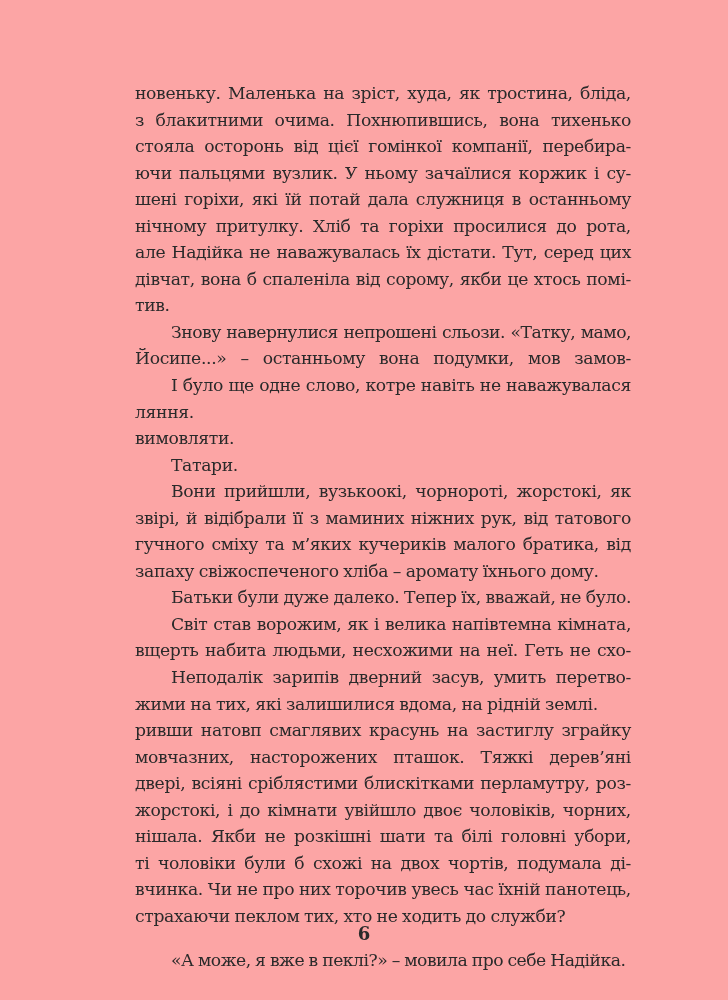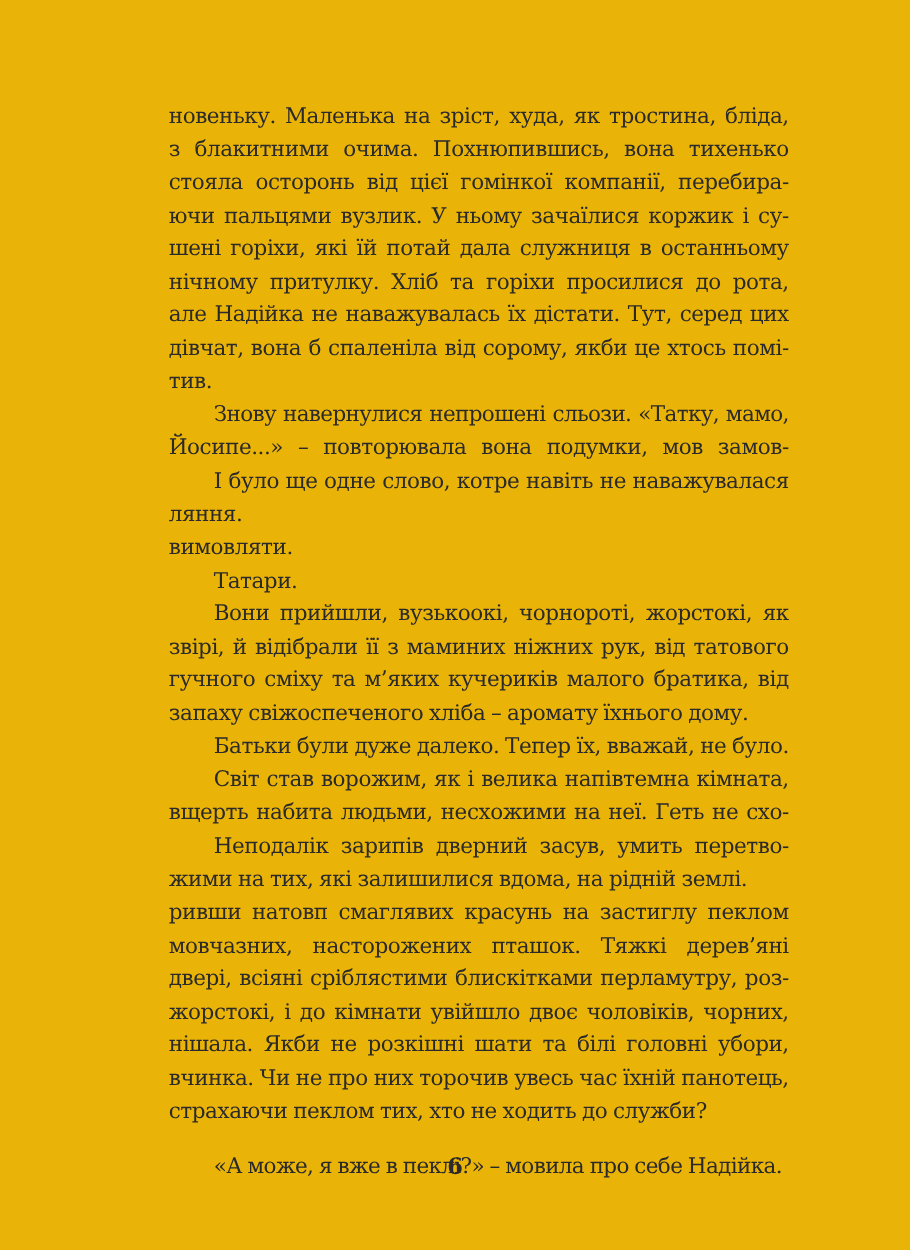--- a/index.html
+++ b/index.html
@@ -1,19 +1,19 @@
 <!DOCTYPE html>
 <html><head>
 <meta charset="utf-8">
 <style>
   html, body { margin: 0; padding: 0; background: #ffffff; }
   body { width: 728px; height: 1000px; position: relative; overflow: hidden; }
   .page {
     position: absolute; left: 0; top: 0; width: 728px; height: 1000px;
-    background: #eab308;
+    background: #fca5a5;
   }
   .text-block {
     position: absolute; left: 135px; top: 80px; width: 496px;
     font-family: "DejaVu Serif", serif;
     font-size: 17.2px;
     line-height: 26.55px;
     color: #2a2a2a;
     letter-spacing: -0.35px;
     word-spacing: -0.5px;
   }
@@ -38,37 +38,38 @@
       <span class="line">новеньку. Маленька на зріст, худа, як тростина, бліда,</span>
       <span class="line">з блакитними очима. Похнюпившись, вона тихенько</span>
       <span class="line">стояла осторонь від цієї гомінкої компанії, перебира-</span>
       <span class="line">ючи пальцями вузлик. У ньому зачаїлися коржик і су-</span>
       <span class="line">шені горіхи, які їй потай дала служниця в останньому</span>
       <span class="line">нічному притулку. Хліб та горіхи просилися до рота,</span>
       <span class="line">але Надійка не наважувалась їх дістати. Тут, серед цих</span>
       <span class="line">дівчат, вона б спаленіла від сорому, якби це хтось помі-</span>
       <span class="line last">тив.</span>
       <span class="line indent" style="letter-spacing: -0.5px;">Знову навернулися непрошені сльози. «Татку, мамо,</span>
-      <span class="line">Йосипе...» – повторювала вона подумки, мов замов-</span>
+      <span class="line">Йосипе...» – останньому вона подумки, мов замов-</span>
       <span class="line indent">І було ще одне слово, котре навіть не наважувалася</span>
       <span class="line last">ляння.</span>
       <span class="line last">вимовляти.</span>
       <span class="line indent last">Татари.</span>
       <span class="line indent">Вони прийшли, вузькоокі, чорнороті, жорстокі, як</span>
       <span class="line">звірі, й відібрали її з маминих ніжних рук, від татового</span>
       <span class="line">гучного сміху та м’яких кучериків малого братика, від</span>
       <span class="line last">запаху свіжоспеченого хліба – аромату їхнього дому.</span>
       <span class="line indent last">Батьки були дуже далеко. Тепер їх, вважай, не було.</span>
       <span class="line indent">Світ став ворожим, як і велика напівтемна кімната,</span>
       <span class="line">вщерть набита людьми, несхожими на неї. Геть не схо-</span>
       <span class="line indent">Неподалік зарипів дверний засув, умить перетво-</span>
       <span class="line last">жими на тих, які залишилися вдома, на рідній землі.</span>
-      <span class="line">ривши натовп смаглявих красунь на застиглу пеклом</span>
+      <span class="line">ривши натовп смаглявих красунь на застиглу зграйку</span>
       <span class="line">мовчазних, насторожених пташок. Тяжкі дерев’яні</span>
       <span class="line">двері, всіяні сріблястими блискітками перламутру, роз-</span>
       <span class="line">жорстокі, і до кімнати увійшло двоє чоловіків, чорних,</span>
       <span class="line">нішала. Якби не розкішні шати та білі головні убори,</span>
+      <span class="line">ті чоловіки були б схожі на двох чортів, подумала ді-</span>
       <span class="line">вчинка. Чи не про них торочив увесь час їхній панотець,</span>
       <span class="line last">страхаючи пеклом тих, хто не ходить до служби?</span>
       <span class="line indent last" style="letter-spacing: -0.5px; margin-top: 17px;">«А може, я вже в пеклі?» – мовила про себе Надійка.</span>
     </div>
   <div class="page-number">6</div>
 </div>
 
 </body></html>

